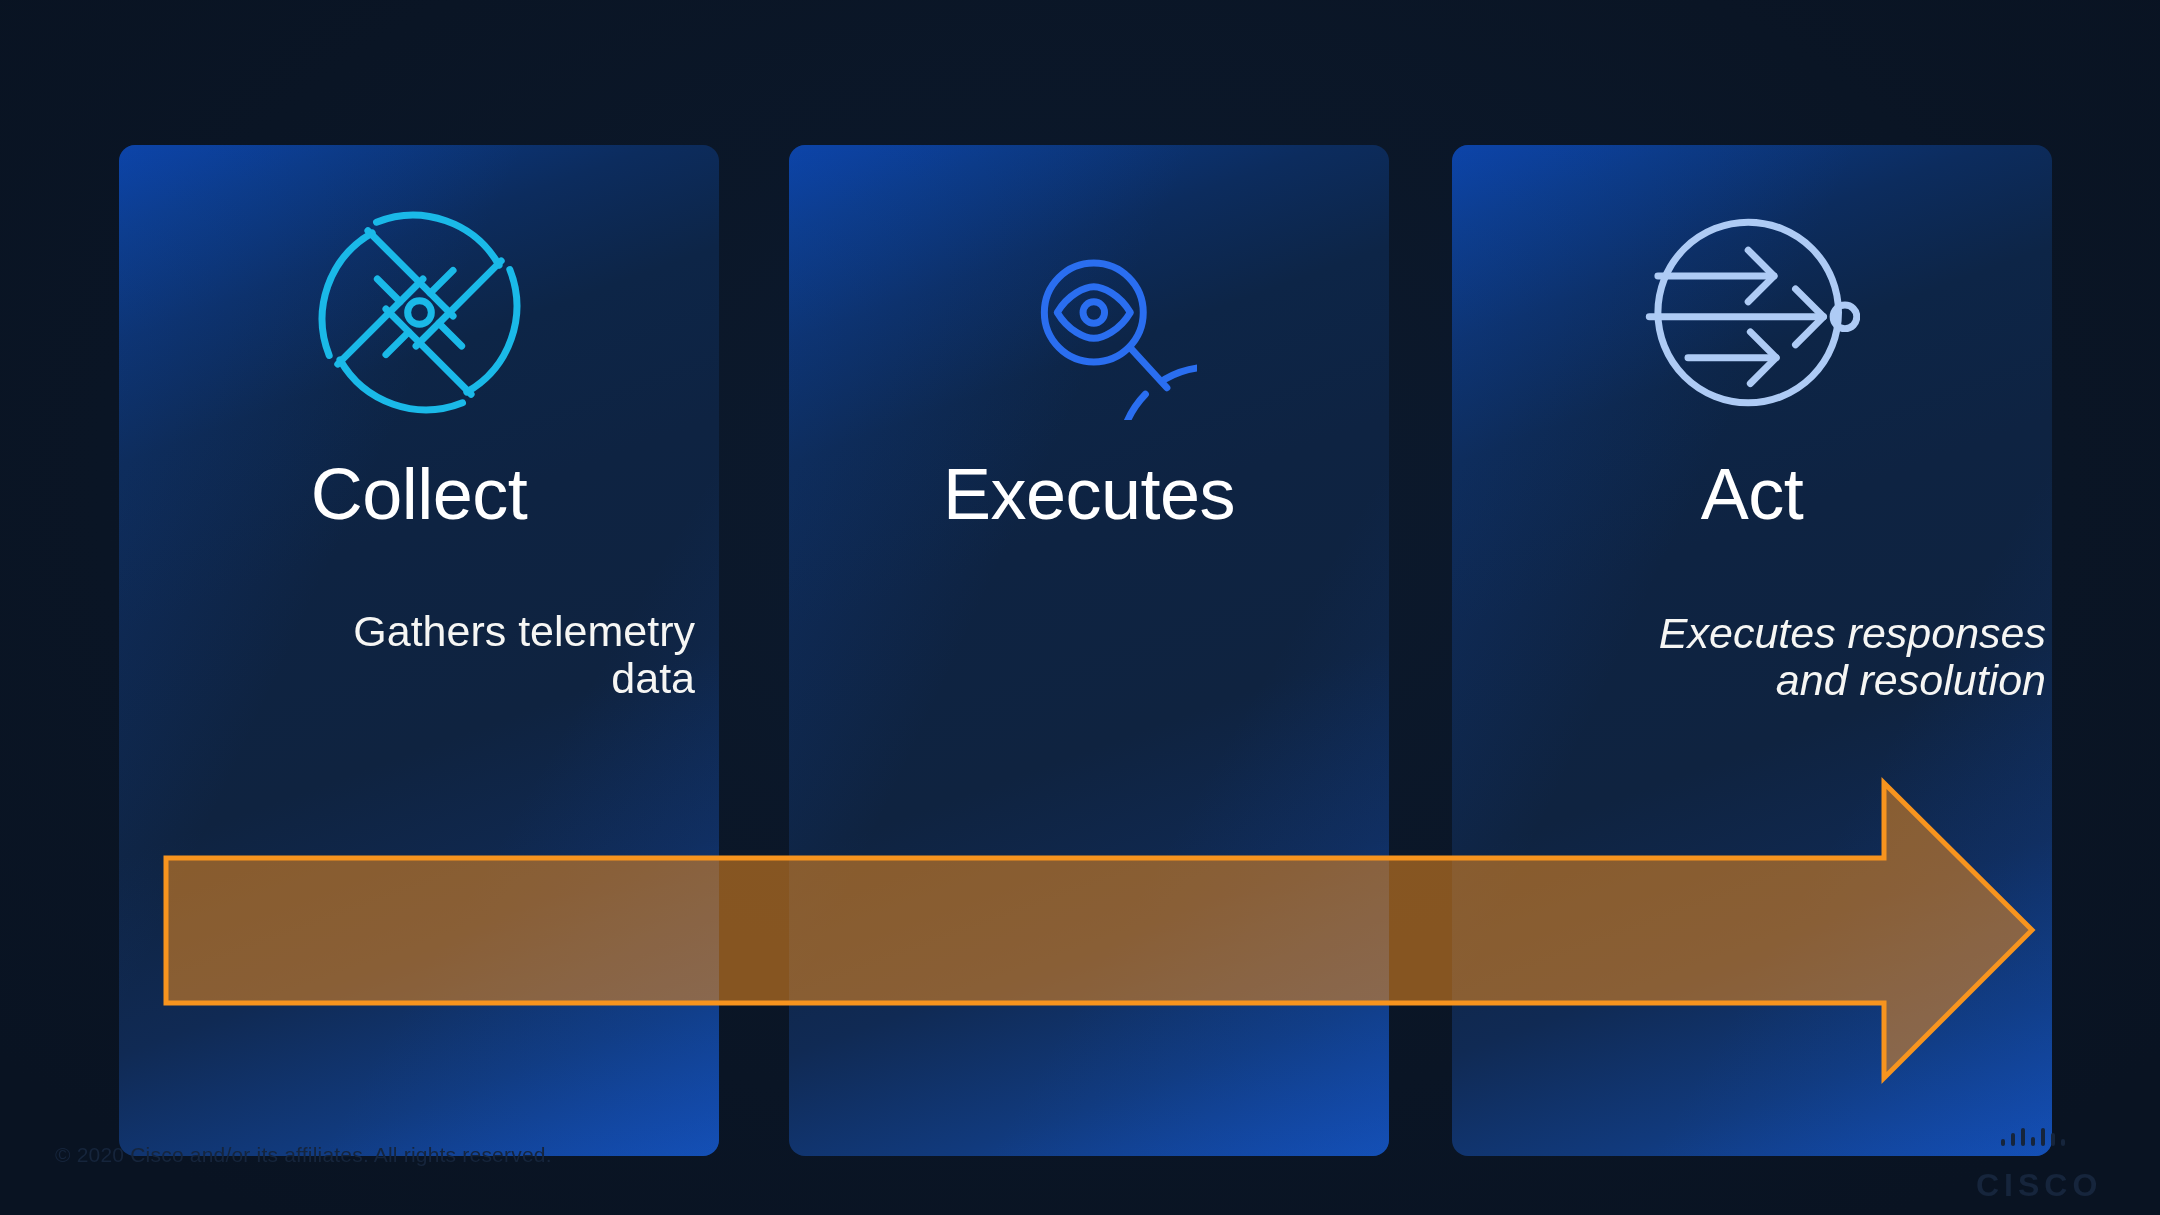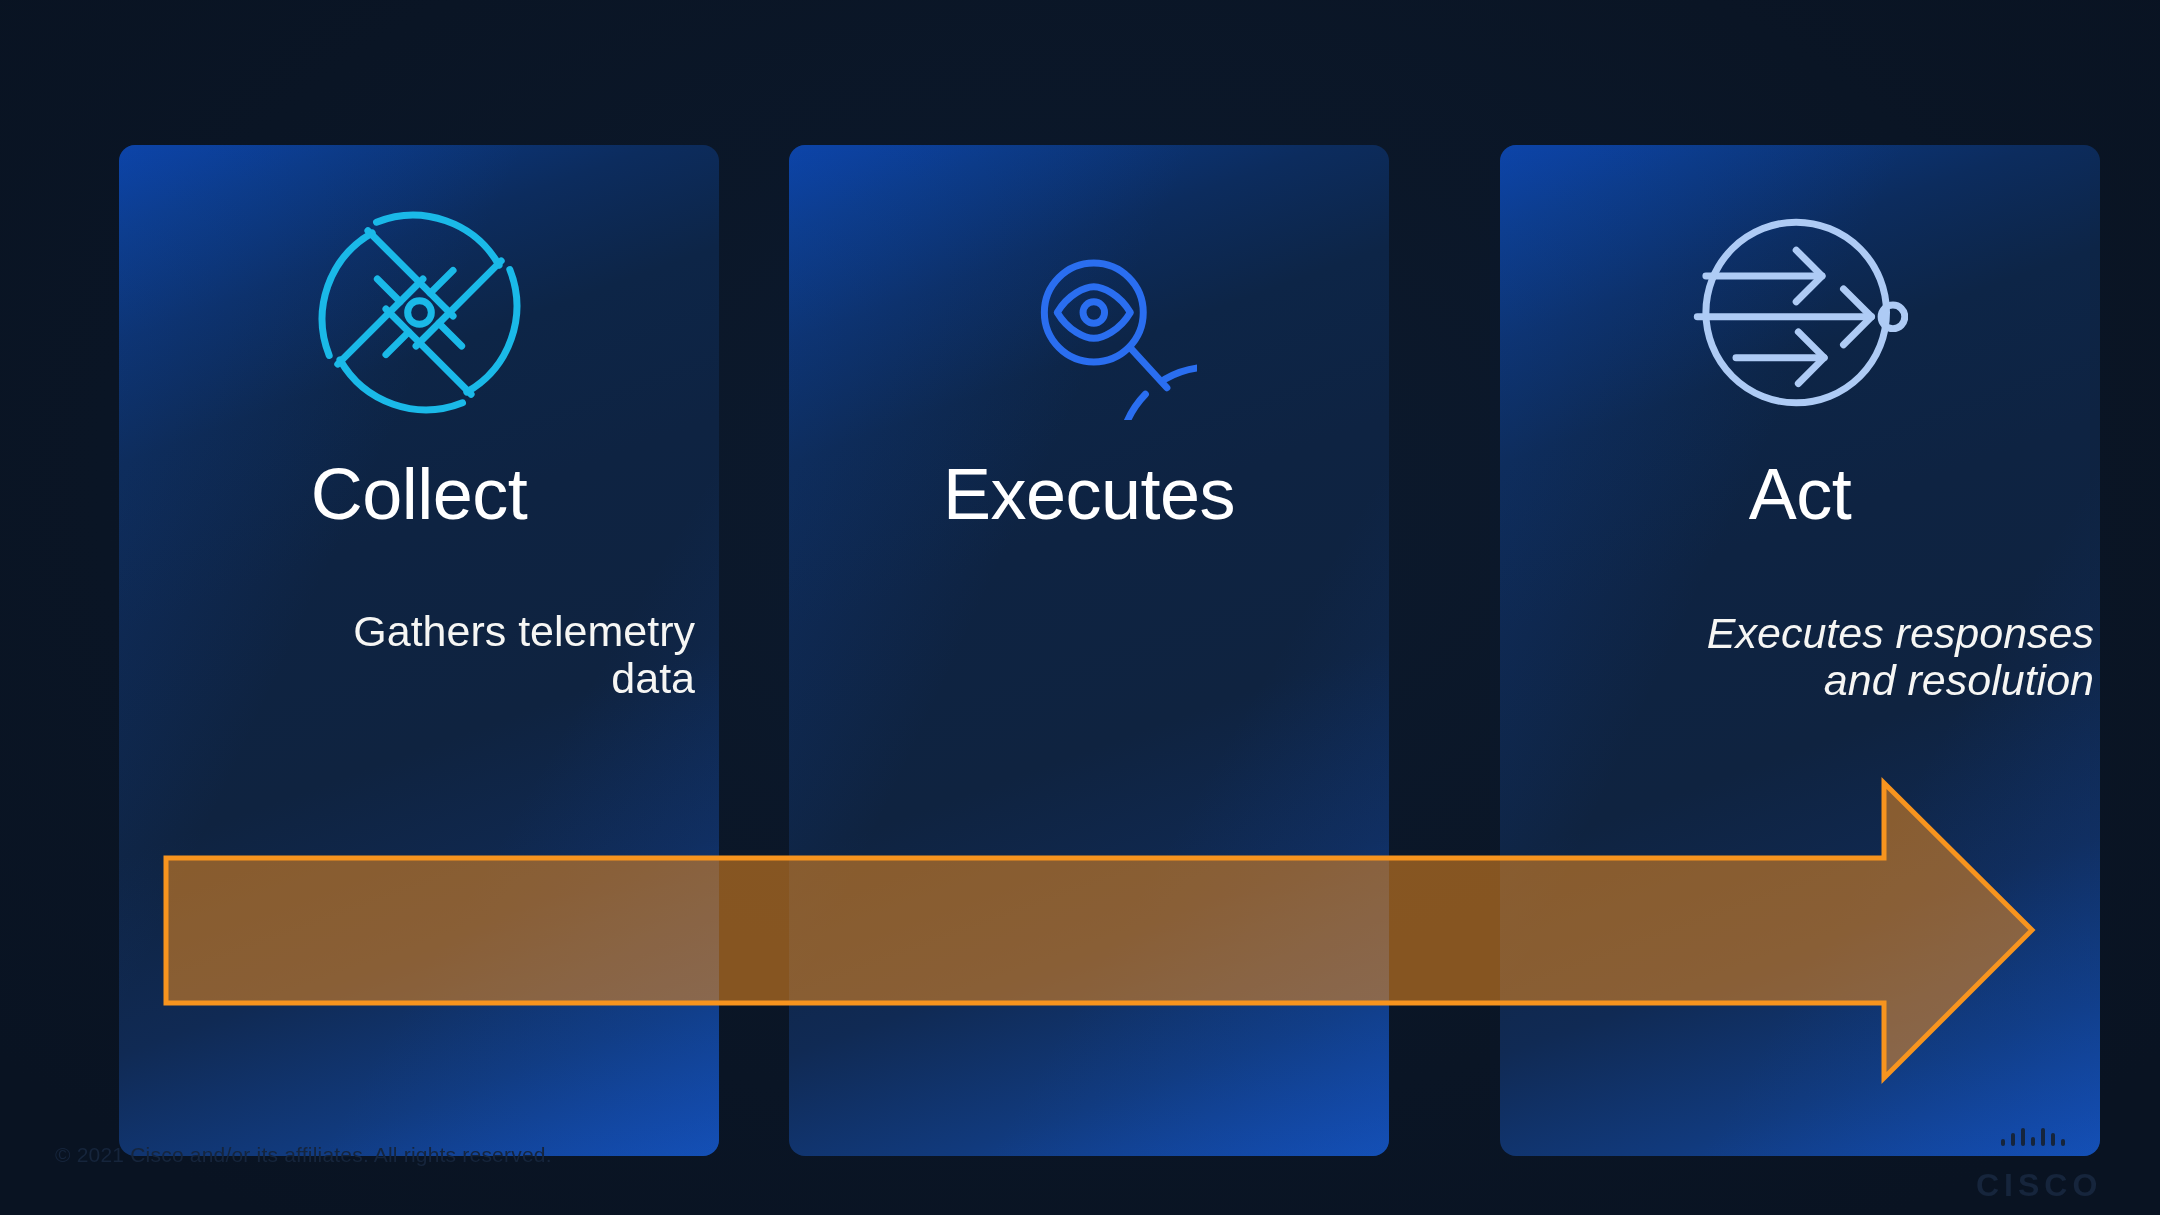--- a/index.html
+++ b/index.html
@@ -43,21 +43,21 @@
   }
   .card-bg::after {
     content:"";
     position:absolute; inset:0;
     background:
       linear-gradient(115deg, rgba(18,80,190,0.30) 0%, rgba(10,30,64,0.0) 38%),
       linear-gradient(300deg, rgba(18,80,190,0.26) 0%, rgba(10,30,64,0.0) 34%);
   }
   #card-0 { left:119px; }
   #card-1 { left:789px; }
-  #card-2 { left:1500px; width:600px; }
+  #card-2 { left:1452px; width:600px; }
 
   .card-inner {
     position:relative;
     width:100%; height:100%;
     display:flex;
     flex-direction:column;
     align-items:center;
     padding-top:60px;
   }
 
@@ -222,21 +222,21 @@
       <div class="card-title">Act</div>
       <div class="card-desc" id="desc-2">Executes responses
 and resolution</div>
     </div>
   </div>
 
   <svg id="process-arrow" viewBox="0 0 2160 1215">
     <polygon points="166,858 1884,858 1884,783 2032,930 1884,1078 1884,1003 166,1003" fill="rgba(237,139,30,0.55)" stroke="#f7941e" stroke-width="5" stroke-linejoin="miter"></polygon>
   </svg>
 
-  <div id="footer-copyright">© 2021 Cisco and/or its affiliates. All rights reserved.</div>
+  <div id="footer-copyright">© 2020 Cisco and/or its affiliates. All rights reserved.</div>
 
   <div id="brand-block">
     <div id="cisco-logo">
       <div id="cisco-bars">
         <i></i>
           <i></i>
           <i></i>
           <i></i>
           <i></i>
           <i></i>

